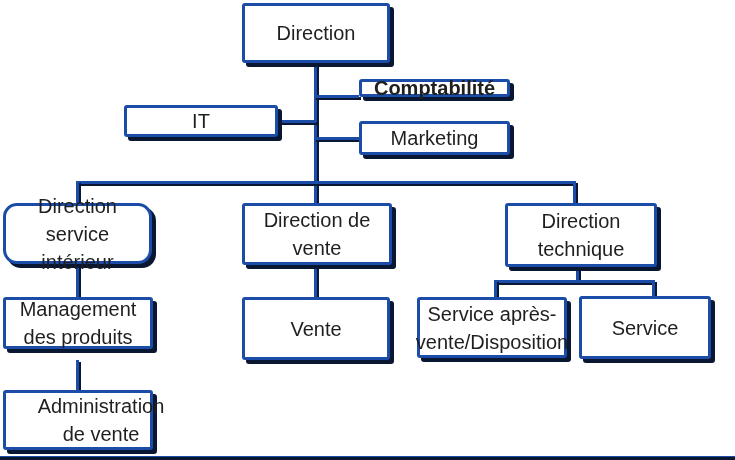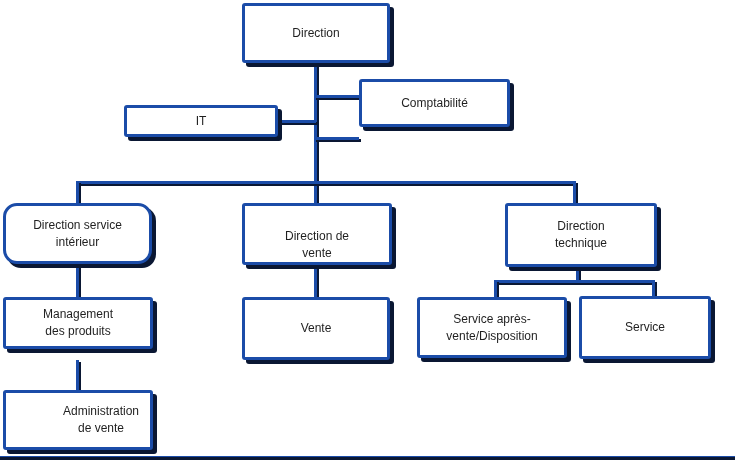--- a/index.html
+++ b/index.html
@@ -19,21 +19,21 @@
     border-radius: 3px;
     box-shadow: 4px 4px 0 var(--shadow);
     display: flex;
     align-items: center;
     justify-content: center;
     text-align: center;
     z-index: 2;
   }
   .node .label {
     white-space: pre-line;
-    font-size: 12px;
+    font-size: 20px;
     line-height: 1.4;
     color: var(--text);
     padding: 0 2px;
   }
   .line {
     position: absolute;
     background: var(--connector);
     box-shadow: 2px 2px 0 var(--shadow);
     z-index: 1;
   }
@@ -64,24 +64,27 @@
   <div class="line v" style="left:314px; top:265px; height:32px;"></div>
   <div class="line v" style="left:576px; top:267px; height:14px;"></div>
   <div class="line h" style="left:494px; top:280px; width:161px;"></div>
   <div class="line v" style="left:494px; top:280px; height:17px;"></div>
   <div class="line v" style="left:652px; top:280px; height:16px;"></div>
 
   <div class="node" style="left:242px; top:3px; width:148px; height:60px;">
     <span class="label">Direction</span>
   </div>
 
-  <div class="node" style="left:359px; top:79px; width:151px; height:48px;">
+  <div class="node" style="left:359px; top:79px; width:151px; height:18px;font-weight:bold;">
     <span class="label">Comptabilité</span>
   </div>
 
+  <div class="node" style="left:359px; top:121px; width:151px; height:34px;">
+    <span class="label">Marketing</span>
+  </div>
 
   <div class="node" style="left:124px; top:105px; width:154px; height:32px;">
     <span class="label">IT</span>
   </div>
 
   <div class="node" style="left:3px; top:203px; width:149px; height:61px;border-radius:14px;">
     <span class="label">Direction service
 intérieur</span>
   </div>
 

